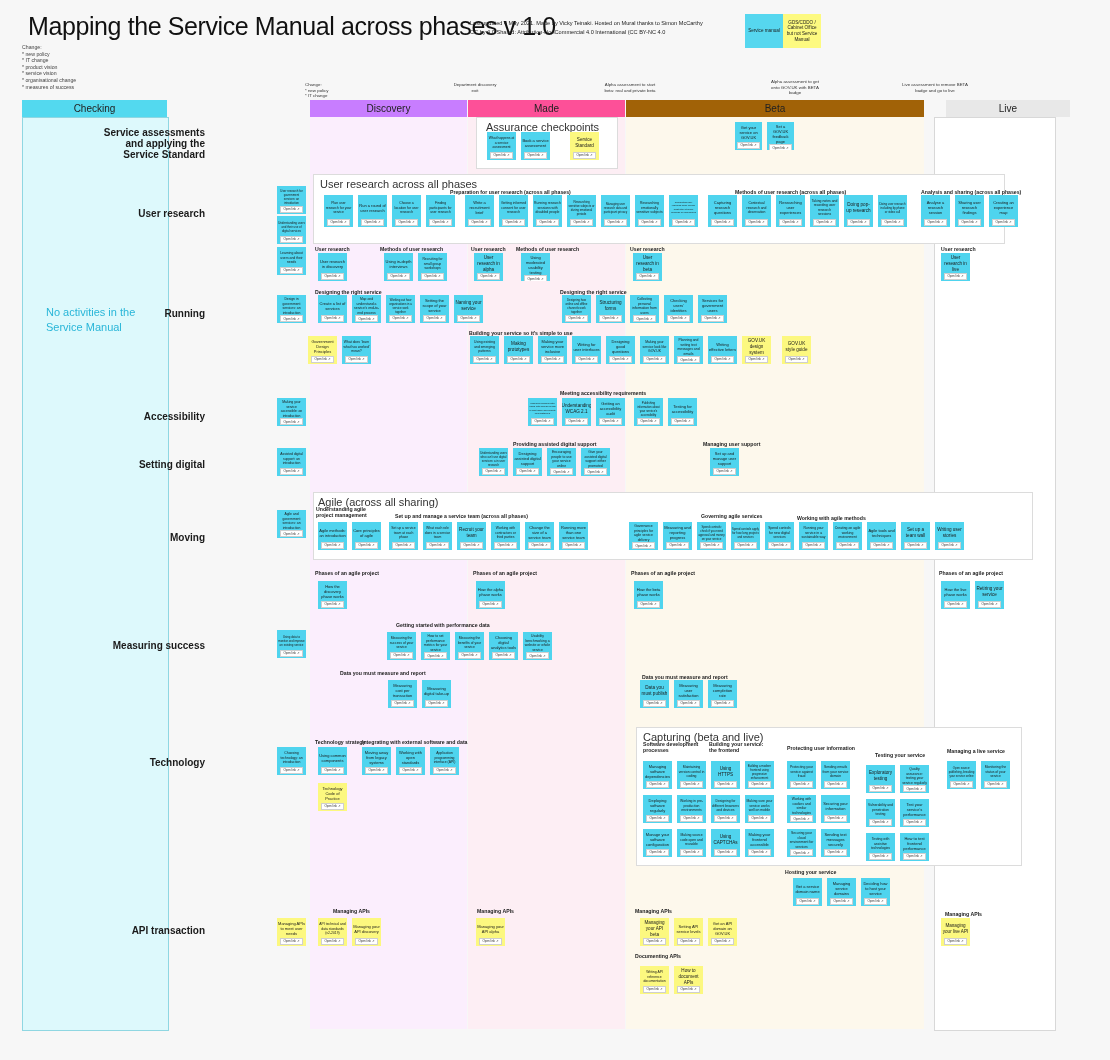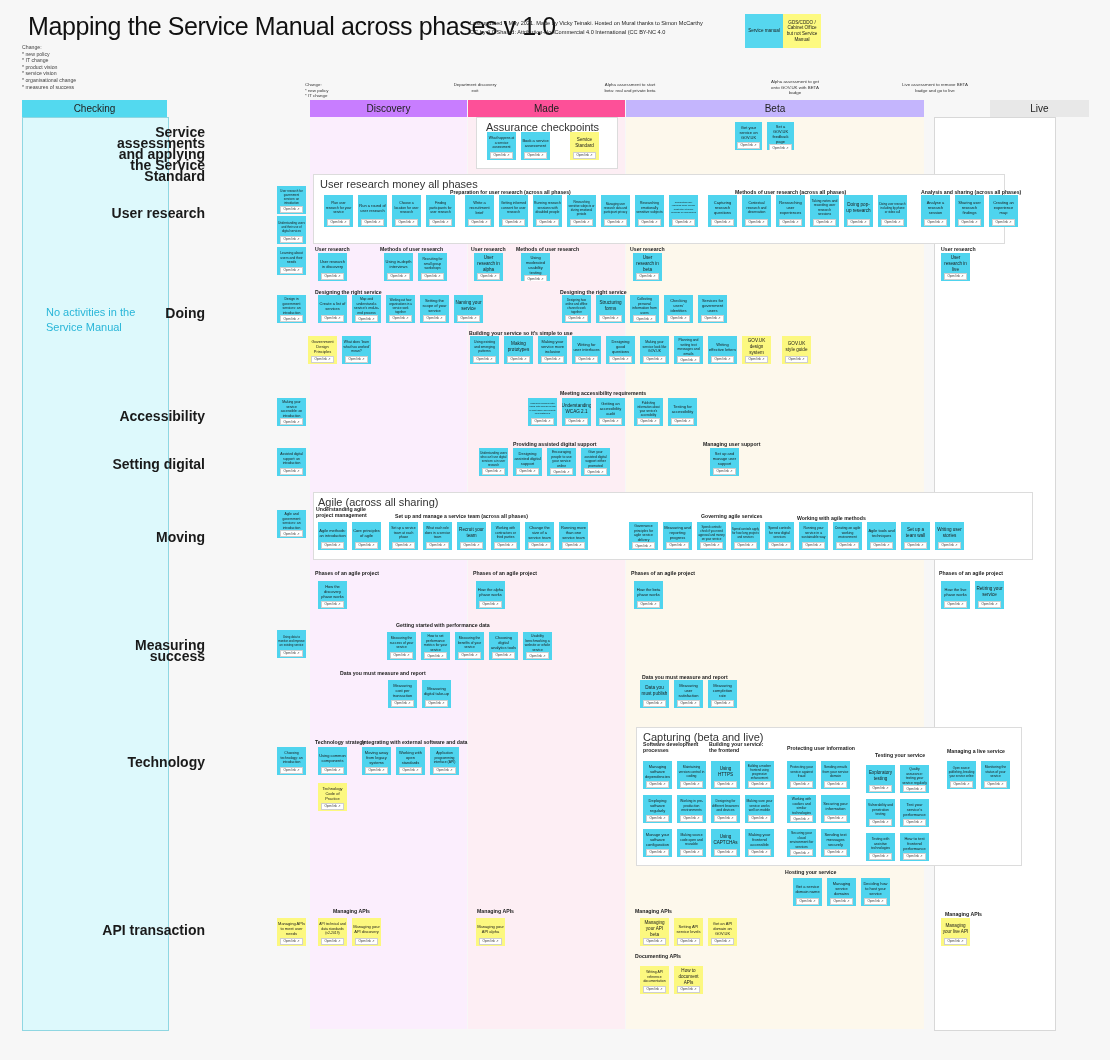--- a/index.html
+++ b/index.html
@@ -57,21 +57,21 @@
   .col.beta{background:#fdf8ec;}
   .col.live{background:#ffffff;border:1px solid #d8d8d8;}
 
   .inception-msg{
     position:absolute;left:46px;top:305px;width:110px;
     font-size:11px;line-height:15px;color:#29b6d8;
   }
 
   
   .row-label{
-    position:absolute;text-align:right;font-size:14px;line-height:11px;
+    position:absolute;text-align:right;font-size:10px;line-height:11px;
     font-weight:bold;color:#1a1a1a;width:110px;
   }
 
   
   .group-box{
     position:absolute;background:#ffffff;border:1px solid #dcdcdc;
   }
   .group-title{
     position:absolute;font-size:11px;color:#333;white-space:nowrap;
   }
@@ -139,57 +139,57 @@
   <div id="phase-bars">
       <div class="phase-bar" style="left: 22px; width: 145px; background: rgb(83, 217, 239);">
         <span>Checking</span>
       </div>
       <div class="phase-bar" style="left: 310px; width: 157px; background: rgb(200, 125, 255);">
         <span>Discovery</span>
       </div>
       <div class="phase-bar" style="left: 468px; width: 157px; background: rgb(253, 80, 152);">
         <span>Made</span>
       </div>
-      <div class="phase-bar" style="left: 626px; width: 298px; background: #c4b5fd;">
+      <div class="phase-bar" style="left: 626px; width: 298px; background: #a16207;">
         <span>Beta</span>
       </div>
-      <div class="phase-bar" style="left: 990px; width: 99px; background: rgb(232, 232, 232);">
+      <div class="phase-bar" style="left: 946px; width: 124px; background: rgb(232, 232, 232);">
         <span>Live</span>
       </div>
     </div>
   <div id="columns">
       <div class="col discovery" style="left: 310px; width: 157px; height: 912px;"></div>
       <div class="col alpha" style="left: 468px; width: 157px; height: 912px;"></div>
       <div class="col beta" style="left: 626px; width: 298px; height: 912px;"></div>
       <div class="col live" style="left: 934px; width: 120px; height: 912px;"></div>
     </div>
 
   <div class="col inception" style="left:22px;width:145px;height:912px;"></div>
   <div class="inception-msg">No activities in the Service Manual</div>
 
   <div id="row-labels">
       <div class="row-label" style="left: 95px; top: 127px;">Service assessments and applying the Service Standard</div>
       <div class="row-label" style="left: 95px; top: 208px;">User research</div>
-      <div class="row-label" style="left: 95px; top: 308px;">Doing</div>
+      <div class="row-label" style="left: 95px; top: 308px;">Running</div>
       <div class="row-label" style="left: 95px; top: 411px;">Accessibility</div>
       <div class="row-label" style="left: 95px; top: 459px;">Setting digital</div>
       <div class="row-label" style="left: 95px; top: 532px;">Moving</div>
       <div class="row-label" style="left: 95px; top: 640px;">Measuring success</div>
       <div class="row-label" style="left: 95px; top: 757px;">Technology</div>
       <div class="row-label" style="left: 95px; top: 925px;">API transaction</div>
     </div>
   <div id="group-boxes">
       <div class="group-box" style="left: 476px; top: 117px; width: 140px; height: 50px;"></div>
       <div class="group-box" style="left: 313px; top: 174px; width: 690px; height: 68px;"></div>
       <div class="group-box" style="left: 313px; top: 492px; width: 718px; height: 66px;"></div>
       <div class="group-box" style="left: 636px; top: 727px; width: 384px; height: 137px;"></div>
     </div>
   <div id="group-titles">
       <div class="group-title" style="left: 486px; top: 121px;">Assurance checkpoints</div>
-      <div class="group-title" style="left: 320px; top: 178px;">User research money all phases</div>
+      <div class="group-title" style="left: 320px; top: 178px;">User research across all phases</div>
       <div class="group-title" style="left: 318px; top: 496px;">Agile (across all sharing)</div>
       <div class="group-title" style="left: 643px; top: 731px;">Capturing (beta and live)</div>
     </div>
   <div id="sub-titles">
       <div class="sub-title" style="left: 450px; top: 189px;">Preparation for user research (across all phases)</div>
       <div class="sub-title" style="left: 735px; top: 189px;">Methods of user research (across all phases)</div>
       <div class="sub-title" style="left: 921px; top: 189px;">Analysis and sharing (across all phases)</div>
       <div class="sub-title" style="left: 315px; top: 246px;">User research</div>
       <div class="sub-title" style="left: 380px; top: 246px;">Methods of user research</div>
       <div class="sub-title" style="left: 471px; top: 246px;">User research</div>

